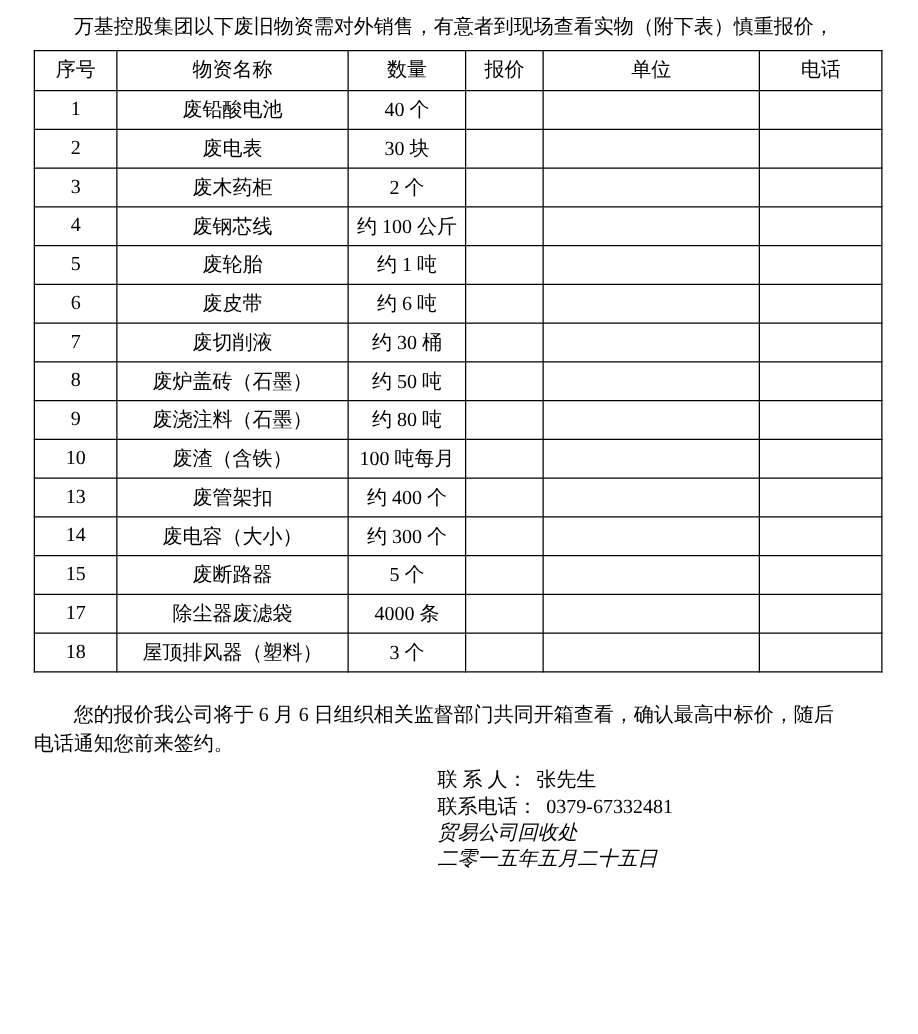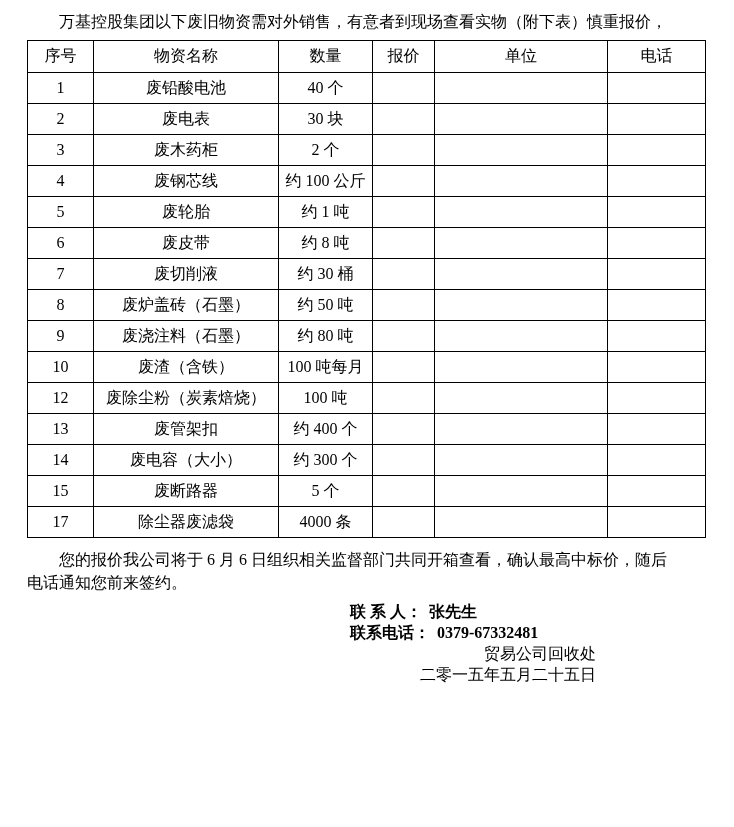--- a/index.html
+++ b/index.html
@@ -39,32 +39,32 @@
     text-align: center;
     vertical-align: middle;
     font-size: 16px;
     font-weight: normal;
     padding: 0;
     overflow: hidden;
     white-space: nowrap;
   }
   table.materials thead tr { height: 32px; }
   table.materials tbody tr { height: 31px; }
-  .closing-block { margin-top: 10px; }
+  .closing-block { margin-top: 23px; }
   .contact {
     margin-left: 323px;
     margin-top: 7px;
     width: 246px;
     font-size: 16px;
     line-height: 21px;
   }
-  .c-row { white-space: nowrap; font-weight: bold; }
+  .c-row { white-space: nowrap; }
   .c-label { display: inline-block; }
   .c-value { margin-left: 7px; }
-  .center { text-align: right; }
+  .center { text-align: left; font-style: italic; }
 </style>
 </head>
 <body>
 
 <div class="doc">
 
   <p class="para indent">万基控股集团以下废旧物资需对外销售，有意者到现场查看实物（附下表）慎重报价，</p>
 
   <table class="materials">
     <colgroup>
@@ -122,21 +122,21 @@
           <td>5</td>
           <td>废轮胎</td>
           <td>约 1 吨</td>
           <td></td>
           <td></td>
           <td></td>
         </tr>
         <tr>
           <td>6</td>
           <td>废皮带</td>
-          <td>约 8 吨</td>
+          <td>约 6 吨</td>
           <td></td>
           <td></td>
           <td></td>
         </tr>
         <tr>
           <td>7</td>
           <td>废切削液</td>
           <td>约 30 桶</td>
           <td></td>
           <td></td>
@@ -160,28 +160,20 @@
         </tr>
         <tr>
           <td>10</td>
           <td>废渣（含铁）</td>
           <td>100 吨每月</td>
           <td></td>
           <td></td>
           <td></td>
         </tr>
         <tr>
-          <td>12</td>
-          <td>废除尘粉（炭素焙烧）</td>
-          <td>100 吨</td>
-          <td></td>
-          <td></td>
-          <td></td>
-        </tr>
-        <tr>
           <td>13</td>
           <td>废管架扣</td>
           <td>约 400 个</td>
           <td></td>
           <td></td>
           <td></td>
         </tr>
         <tr>
           <td>14</td>
           <td>废电容（大小）</td>
@@ -195,20 +187,28 @@
           <td>废断路器</td>
           <td>5 个</td>
           <td></td>
           <td></td>
           <td></td>
         </tr>
         <tr>
           <td>17</td>
           <td>除尘器废滤袋</td>
           <td>4000 条</td>
+          <td></td>
+          <td></td>
+          <td></td>
+        </tr>
+        <tr>
+          <td>18</td>
+          <td>屋顶排风器（塑料）</td>
+          <td>3 个</td>
           <td></td>
           <td></td>
           <td></td>
         </tr>
       </tbody>
   </table>
 
   <div class="closing-block">
     <p class="para indent">您的报价我公司将于 6 月 6 日组织相关监督部门共同开箱查看，确认最高中标价，随后</p>
     <p class="para">电话通知您前来签约。</p>

